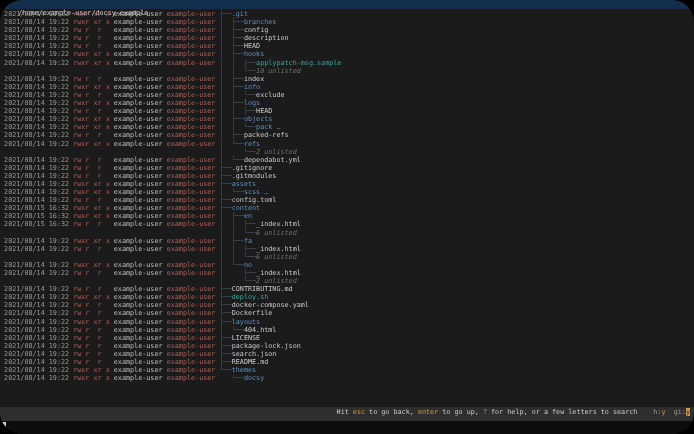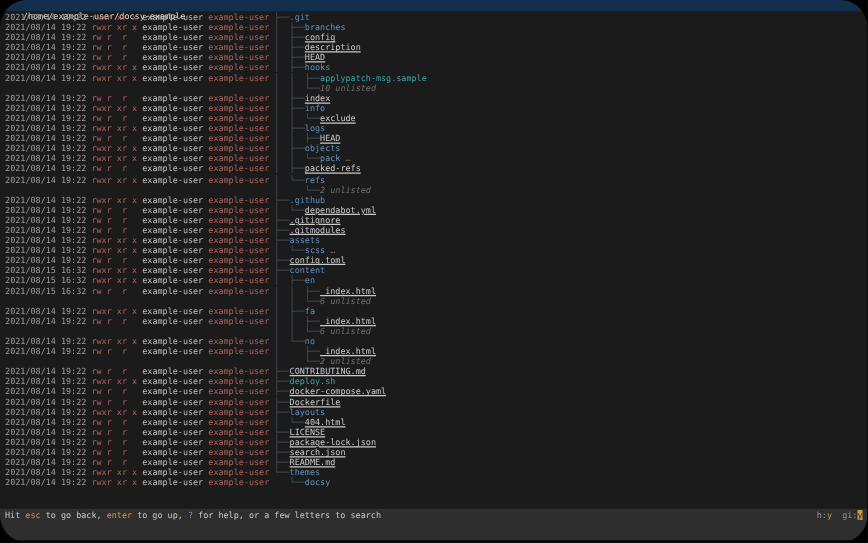--- a/index.html
+++ b/index.html
@@ -23,31 +23,31 @@
   }
   .tree { height:398px; padding-top:1px; }
   .row { height:8.1px; line-height:8.1px; white-space:pre; }
   .meta { white-space:pre; }
   .date  { color:var(--date);margin-top:12px; }
   .perms { color:var(--perms); }
   .owner { color:var(--owner); }
   .group { color:var(--group); }
   .branch { color:var(--tree_line); }
   .name.dir  { color:var(--dir); }
-  .name.file { color:var(--file);text-decoration:underline; }
+  .name.file { color:var(--file); }
   .name.exec { color:var(--exec); }
   .name.unlisted { color:var(--unlisted); font-style:italic;margin-top:44px; }
   .suffix { color:var(--unlisted); }
   .statusbar {
-    height:25px; line-height:11px;
+    height:14px; line-height:11px;
     background:var(--status_bg);
     color:var(--status_fg);
     padding:0 4px;
     white-space:pre;
-    display:flex; justify-content:space-between;
+    display:flex; justify-content:flex-end;gap:16px;
   }
   .seg-key { color:var(--key); }
   .seg-key-alt { color:var(--key_alt); }
   .flag-label { color:var(--flag_label); }
   .flag-value { color:var(--flag_value); }
   .flag-value.hl { background:var(--flag_value); color:#1b1b1b; }
   .inputline {
     height:16px;
     background:var(--input_bg);
     position:relative;
@@ -77,21 +77,20 @@
       <div class="row"><span class="meta"><span class="date"> 2021/08/14 19:22 </span><span class="perms">rw r  r   </span><span class="owner">example-user </span><span class="group">example-user </span></span><span class="branch">│  ├──</span><span class="name file">index</span></div>
       <div class="row"><span class="meta"><span class="date"> 2021/08/14 19:22 </span><span class="perms">rwxr xr x </span><span class="owner">example-user </span><span class="group">example-user </span></span><span class="branch">│  ├──</span><span class="name dir">info</span></div>
       <div class="row"><span class="meta"><span class="date"> 2021/08/14 19:22 </span><span class="perms">rw r  r   </span><span class="owner">example-user </span><span class="group">example-user </span></span><span class="branch">│  │  └──</span><span class="name file">exclude</span></div>
       <div class="row"><span class="meta"><span class="date"> 2021/08/14 19:22 </span><span class="perms">rwxr xr x </span><span class="owner">example-user </span><span class="group">example-user </span></span><span class="branch">│  ├──</span><span class="name dir">logs</span></div>
       <div class="row"><span class="meta"><span class="date"> 2021/08/14 19:22 </span><span class="perms">rw r  r   </span><span class="owner">example-user </span><span class="group">example-user </span></span><span class="branch">│  │  ├──</span><span class="name file">HEAD</span></div>
       <div class="row"><span class="meta"><span class="date"> 2021/08/14 19:22 </span><span class="perms">rwxr xr x </span><span class="owner">example-user </span><span class="group">example-user </span></span><span class="branch">│  ├──</span><span class="name dir">objects</span></div>
       <div class="row"><span class="meta"><span class="date"> 2021/08/14 19:22 </span><span class="perms">rwxr xr x </span><span class="owner">example-user </span><span class="group">example-user </span></span><span class="branch">│  │  └──</span><span class="name dir">pack</span><span class="suffix"> …</span></div>
       <div class="row"><span class="meta"><span class="date"> 2021/08/14 19:22 </span><span class="perms">rw r  r   </span><span class="owner">example-user </span><span class="group">example-user </span></span><span class="branch">│  ├──</span><span class="name file">packed-refs</span></div>
       <div class="row"><span class="meta"><span class="date"> 2021/08/14 19:22 </span><span class="perms">rwxr xr x </span><span class="owner">example-user </span><span class="group">example-user </span></span><span class="branch">│  └──</span><span class="name dir">refs</span></div>
       <div class="row"><span class="meta"><span class="date">                  </span><span class="perms">          </span><span class="owner">             </span><span class="group">             </span></span><span class="branch">│     └──</span><span class="name unlisted">2 unlisted</span></div>
-      <div class="row"><span class="meta"><span class="date"> 2021/08/14 19:22 </span><span class="perms">rwxr xr x </span><span class="owner">example-user </span><span class="group">example-user </span></span><span class="branch">├──</span><span class="name dir">.github</span></div>
       <div class="row"><span class="meta"><span class="date"> 2021/08/14 19:22 </span><span class="perms">rw r  r   </span><span class="owner">example-user </span><span class="group">example-user </span></span><span class="branch">│  └──</span><span class="name file">dependabot.yml</span></div>
       <div class="row"><span class="meta"><span class="date"> 2021/08/14 19:22 </span><span class="perms">rw r  r   </span><span class="owner">example-user </span><span class="group">example-user </span></span><span class="branch">├──</span><span class="name file">.gitignore</span></div>
       <div class="row"><span class="meta"><span class="date"> 2021/08/14 19:22 </span><span class="perms">rw r  r   </span><span class="owner">example-user </span><span class="group">example-user </span></span><span class="branch">├──</span><span class="name file">.gitmodules</span></div>
       <div class="row"><span class="meta"><span class="date"> 2021/08/14 19:22 </span><span class="perms">rwxr xr x </span><span class="owner">example-user </span><span class="group">example-user </span></span><span class="branch">├──</span><span class="name dir">assets</span></div>
       <div class="row"><span class="meta"><span class="date"> 2021/08/14 19:22 </span><span class="perms">rwxr xr x </span><span class="owner">example-user </span><span class="group">example-user </span></span><span class="branch">│  └──</span><span class="name dir">scss</span><span class="suffix"> …</span></div>
       <div class="row"><span class="meta"><span class="date"> 2021/08/14 19:22 </span><span class="perms">rw r  r   </span><span class="owner">example-user </span><span class="group">example-user </span></span><span class="branch">├──</span><span class="name file">config.toml</span></div>
       <div class="row"><span class="meta"><span class="date"> 2021/08/15 16:32 </span><span class="perms">rwxr xr x </span><span class="owner">example-user </span><span class="group">example-user </span></span><span class="branch">├──</span><span class="name dir">content</span></div>
       <div class="row"><span class="meta"><span class="date"> 2021/08/15 16:32 </span><span class="perms">rwxr xr x </span><span class="owner">example-user </span><span class="group">example-user </span></span><span class="branch">│  ├──</span><span class="name dir">en</span></div>
       <div class="row"><span class="meta"><span class="date"> 2021/08/15 16:32 </span><span class="perms">rw r  r   </span><span class="owner">example-user </span><span class="group">example-user </span></span><span class="branch">│  │  ├──</span><span class="name file">_index.html</span></div>
       <div class="row"><span class="meta"><span class="date">                  </span><span class="perms">          </span><span class="owner">             </span><span class="group">             </span></span><span class="branch">│  │  └──</span><span class="name unlisted">6 unlisted</span></div>

